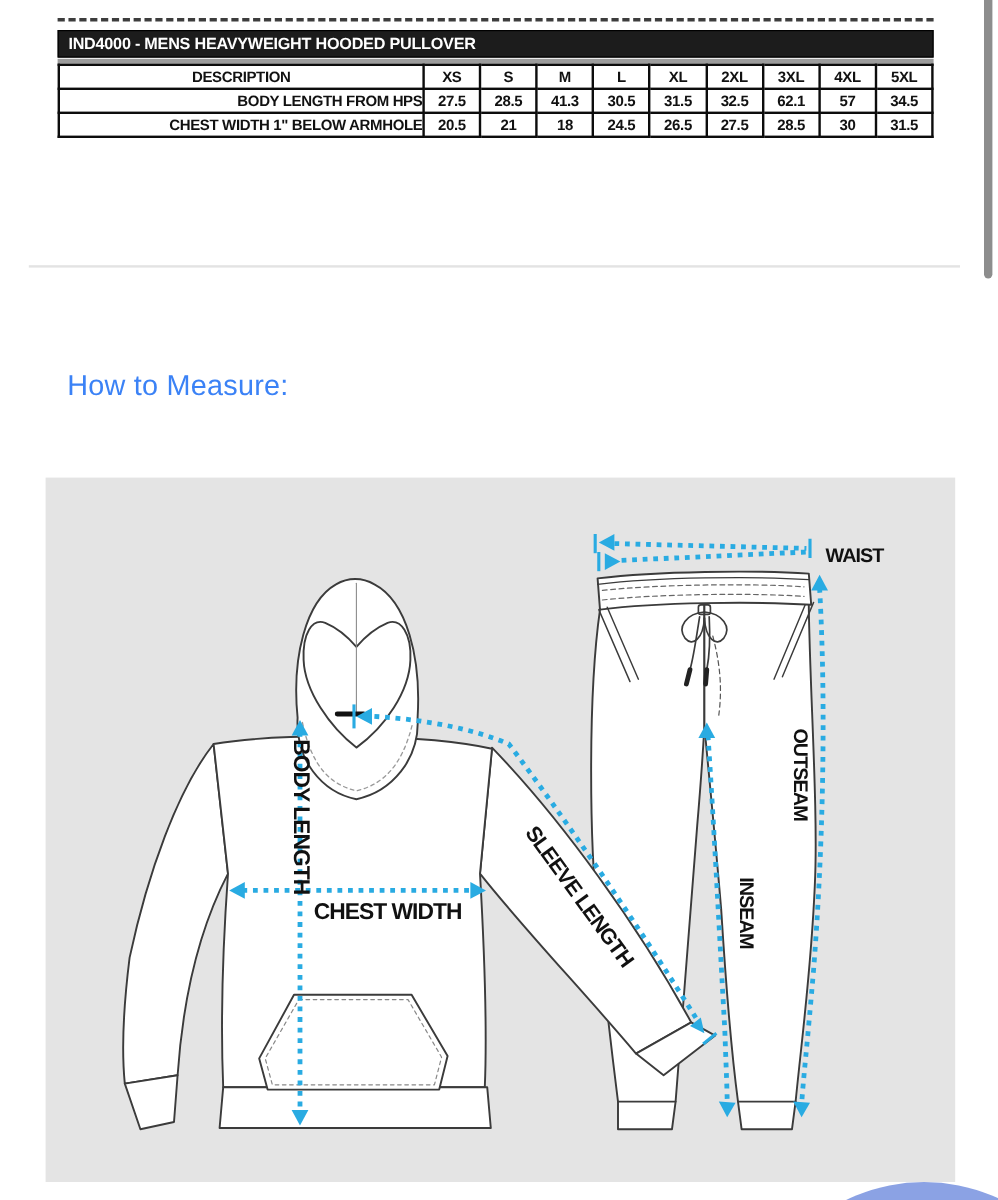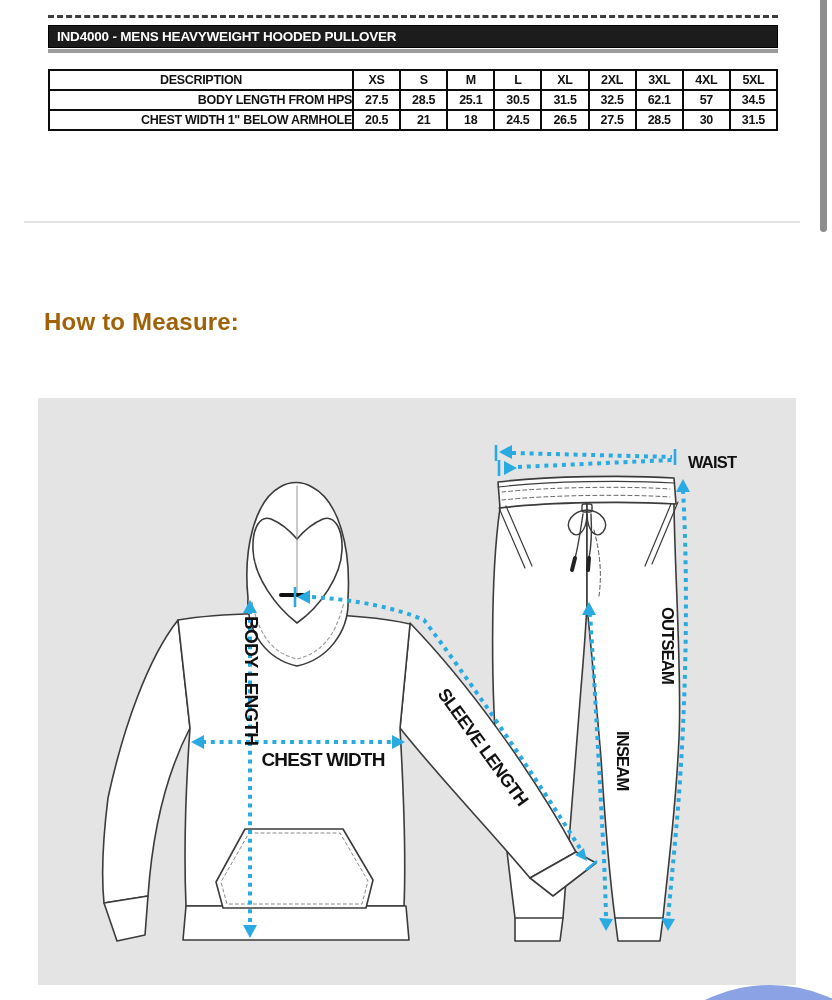--- a/index.html
+++ b/index.html
@@ -10,37 +10,37 @@
   
   .top-dashes{position:absolute;left:48px;top:15px;width:730px;height:0;
               border-top:3px dashed #3d3d3d;}
 
   
   .chart{position:absolute;left:48px;top:25px;width:730px;}
   .chart-title{background:#1c1c1c;border:1px solid #000;color:#fff;height:21px;
                display:flex;align-items:center;padding-left:8px;
                font-size:13.5px;font-weight:bold;letter-spacing:-0.2px;}
   .gray-strip{height:4px;background:#9c9c9c;margin-top:1px;}
-  table.sizes{border-collapse:collapse;width:100%;margin-top:16px;table-layout:fixed;}
+  table.sizes{border-collapse:collapse;width:100%;margin-top:0;table-layout:fixed;}
   table.sizes th,table.sizes td{border:2px solid #0c0c0c;height:18px;padding:0;
       font-size:12.5px;font-weight:bold;color:#111;text-align:center;
       letter-spacing:-0.3px;white-space:nowrap;overflow:hidden;}
   table.sizes .desc{width:302px;}
   table.sizes td.desc{text-align:right;padding-left:5px;}
 
   
   .divider{position:absolute;left:24px;top:221px;width:776px;height:2px;background:#e3e3e3;}
 
   
   .scrollbar-thumb{position:absolute;left:820px;top:-4px;width:7px;height:236px;
                    background:#8d8d8d;border-radius:4px;}
 
   
-  .how-to{position:absolute;left:44px;top:308px;font-size:24px;color:#a16207;
-          font-weight:700;letter-spacing:0.2px;}
+  .how-to{position:absolute;left:56px;top:308px;font-size:24px;color:#3b82f6;
+          font-weight:400;letter-spacing:0.2px;}
 
   
   .diagram-box{position:absolute;left:38px;top:398px;width:758px;height:587px;background:#e4e4e4;}
   .diagram-box svg{display:block;}
   .mlabel{font-family:"Liberation Sans",sans-serif;font-weight:bold;fill:#111;letter-spacing:-0.8px;}
 
   
   .chat-bubble{position:absolute;left:622px;top:985px;width:296px;height:296px;
                border-radius:50%;background:#8ba2e4;}
 </style>
@@ -67,21 +67,21 @@
             <th>3XL</th>
             <th>4XL</th>
             <th>5XL</th>
           </tr>
       </thead>
       <tbody>
           <tr>
             <td class="desc">BODY LENGTH FROM HPS</td>
             <td>27.5</td>
             <td>28.5</td>
-            <td>25.1</td>
+            <td>41.3</td>
             <td>30.5</td>
             <td>31.5</td>
             <td>32.5</td>
             <td>62.1</td>
             <td>57</td>
             <td>34.5</td>
           </tr>
           <tr>
             <td class="desc">CHEST WIDTH 1" BELOW ARMHOLE</td>
             <td>20.5</td>

